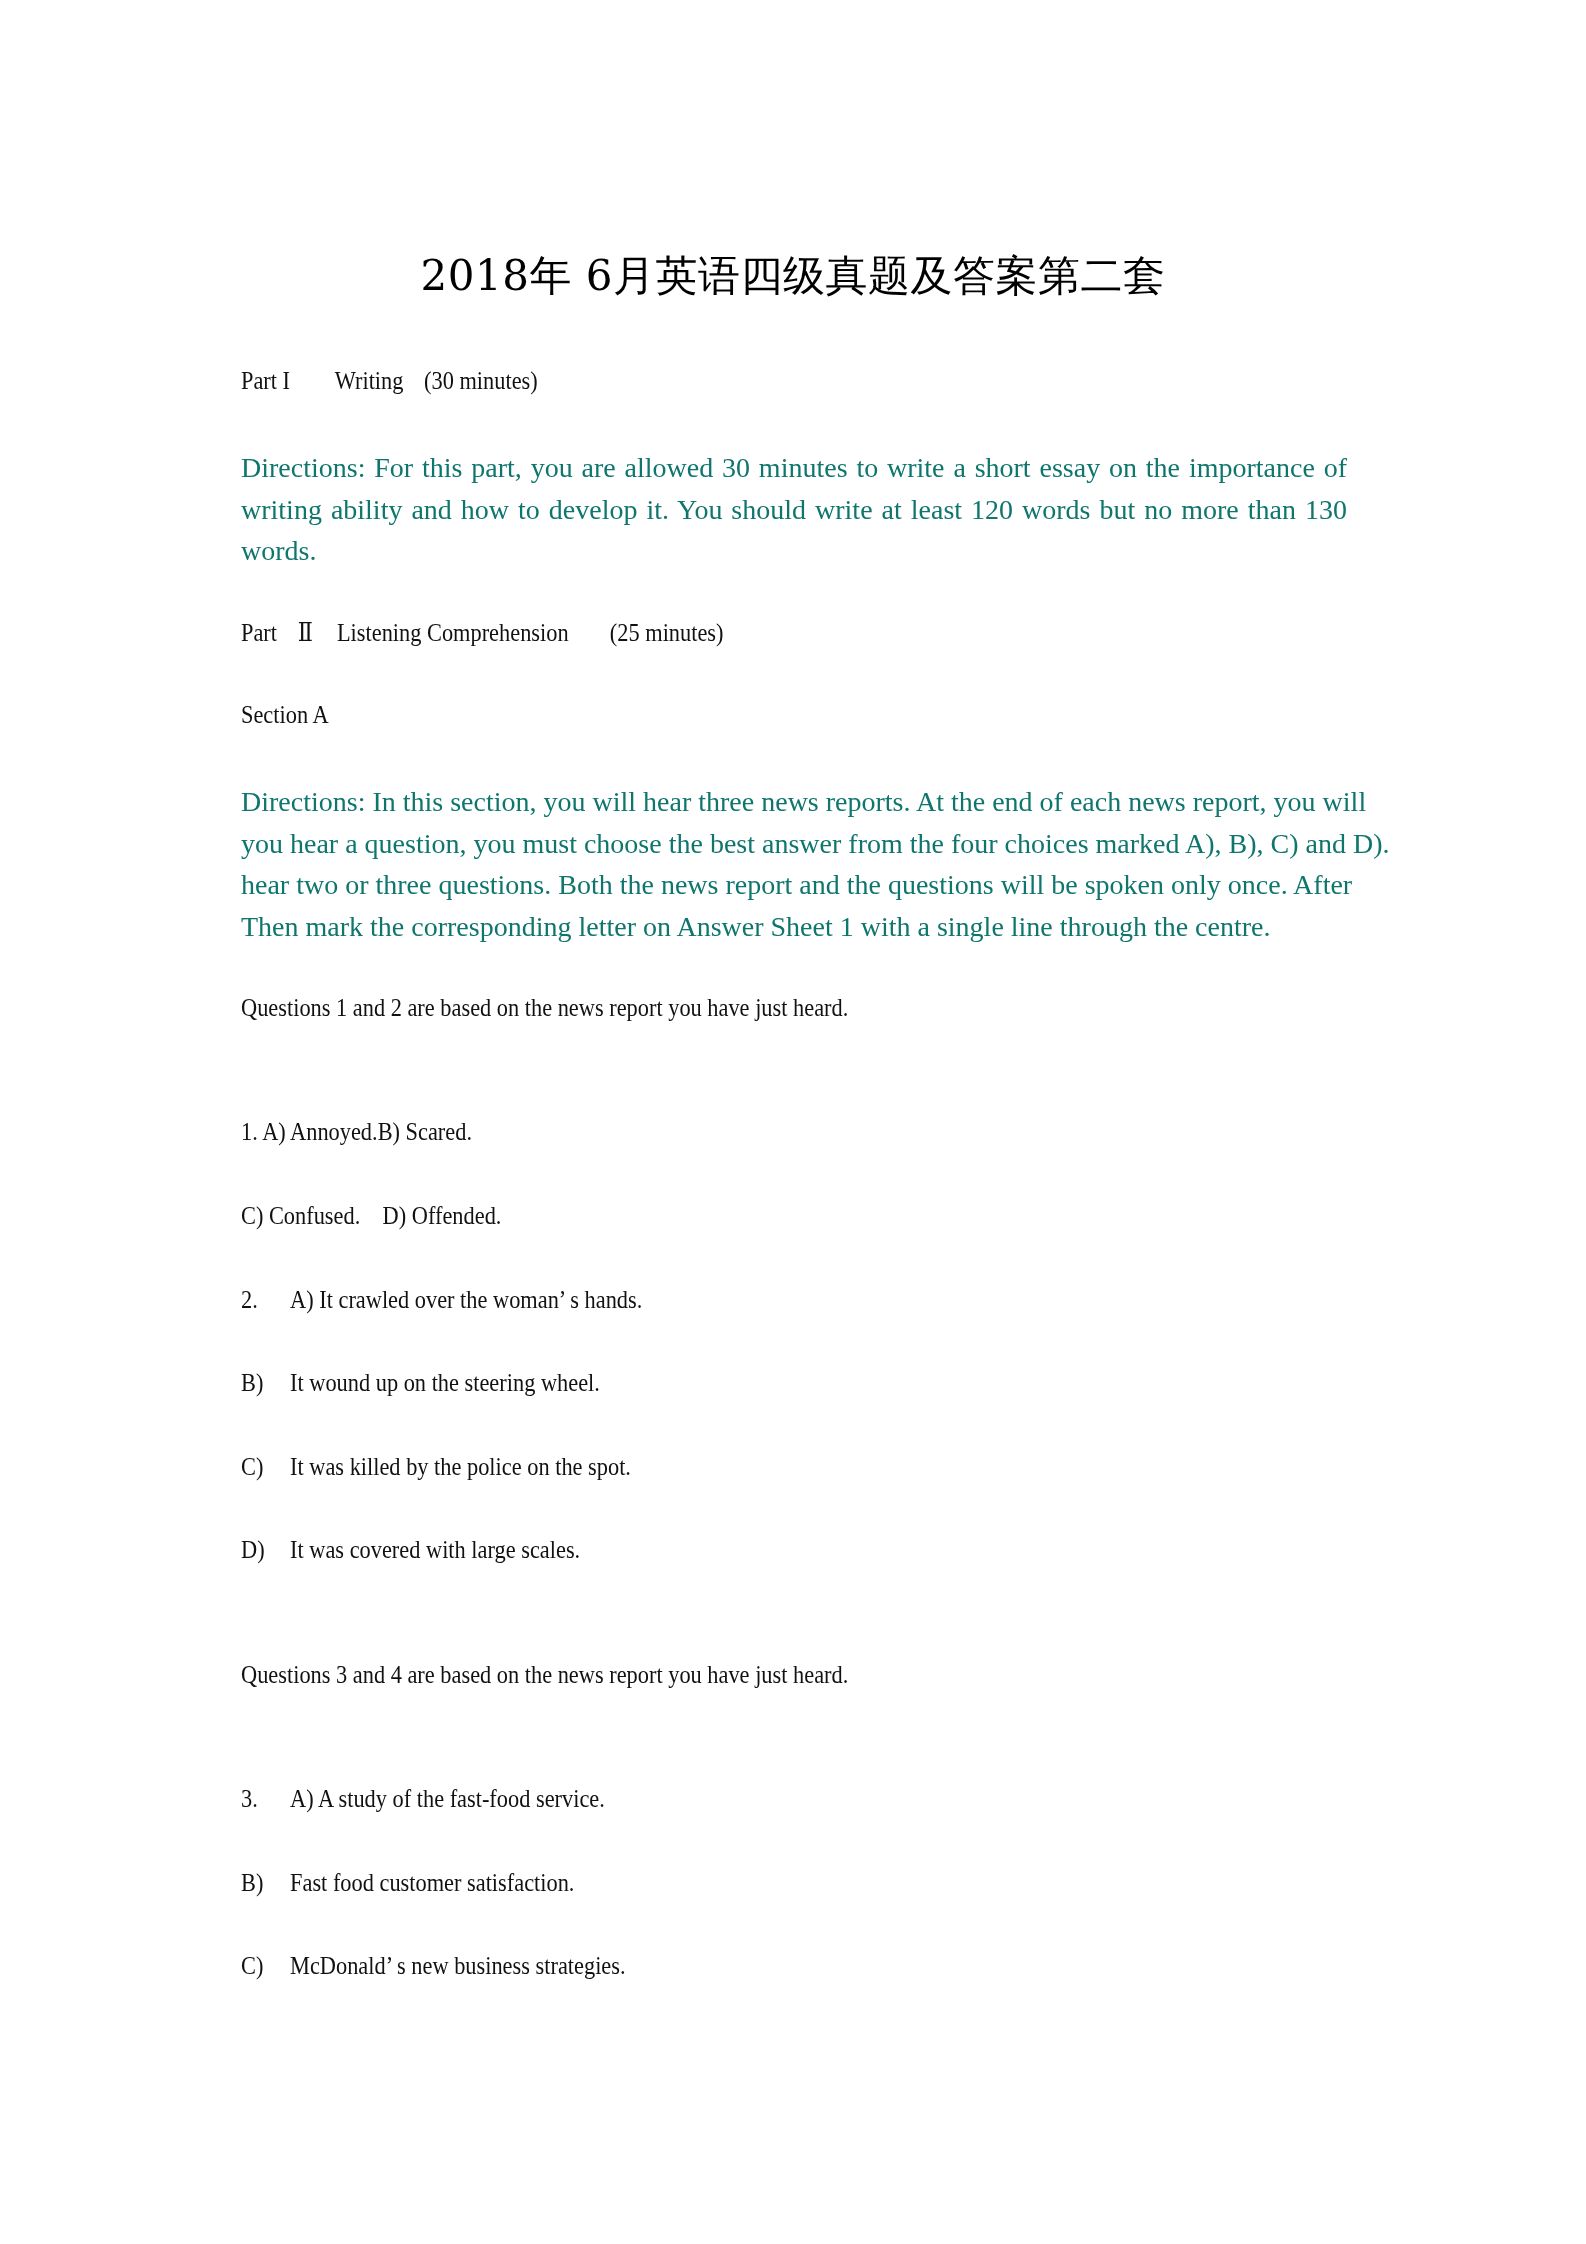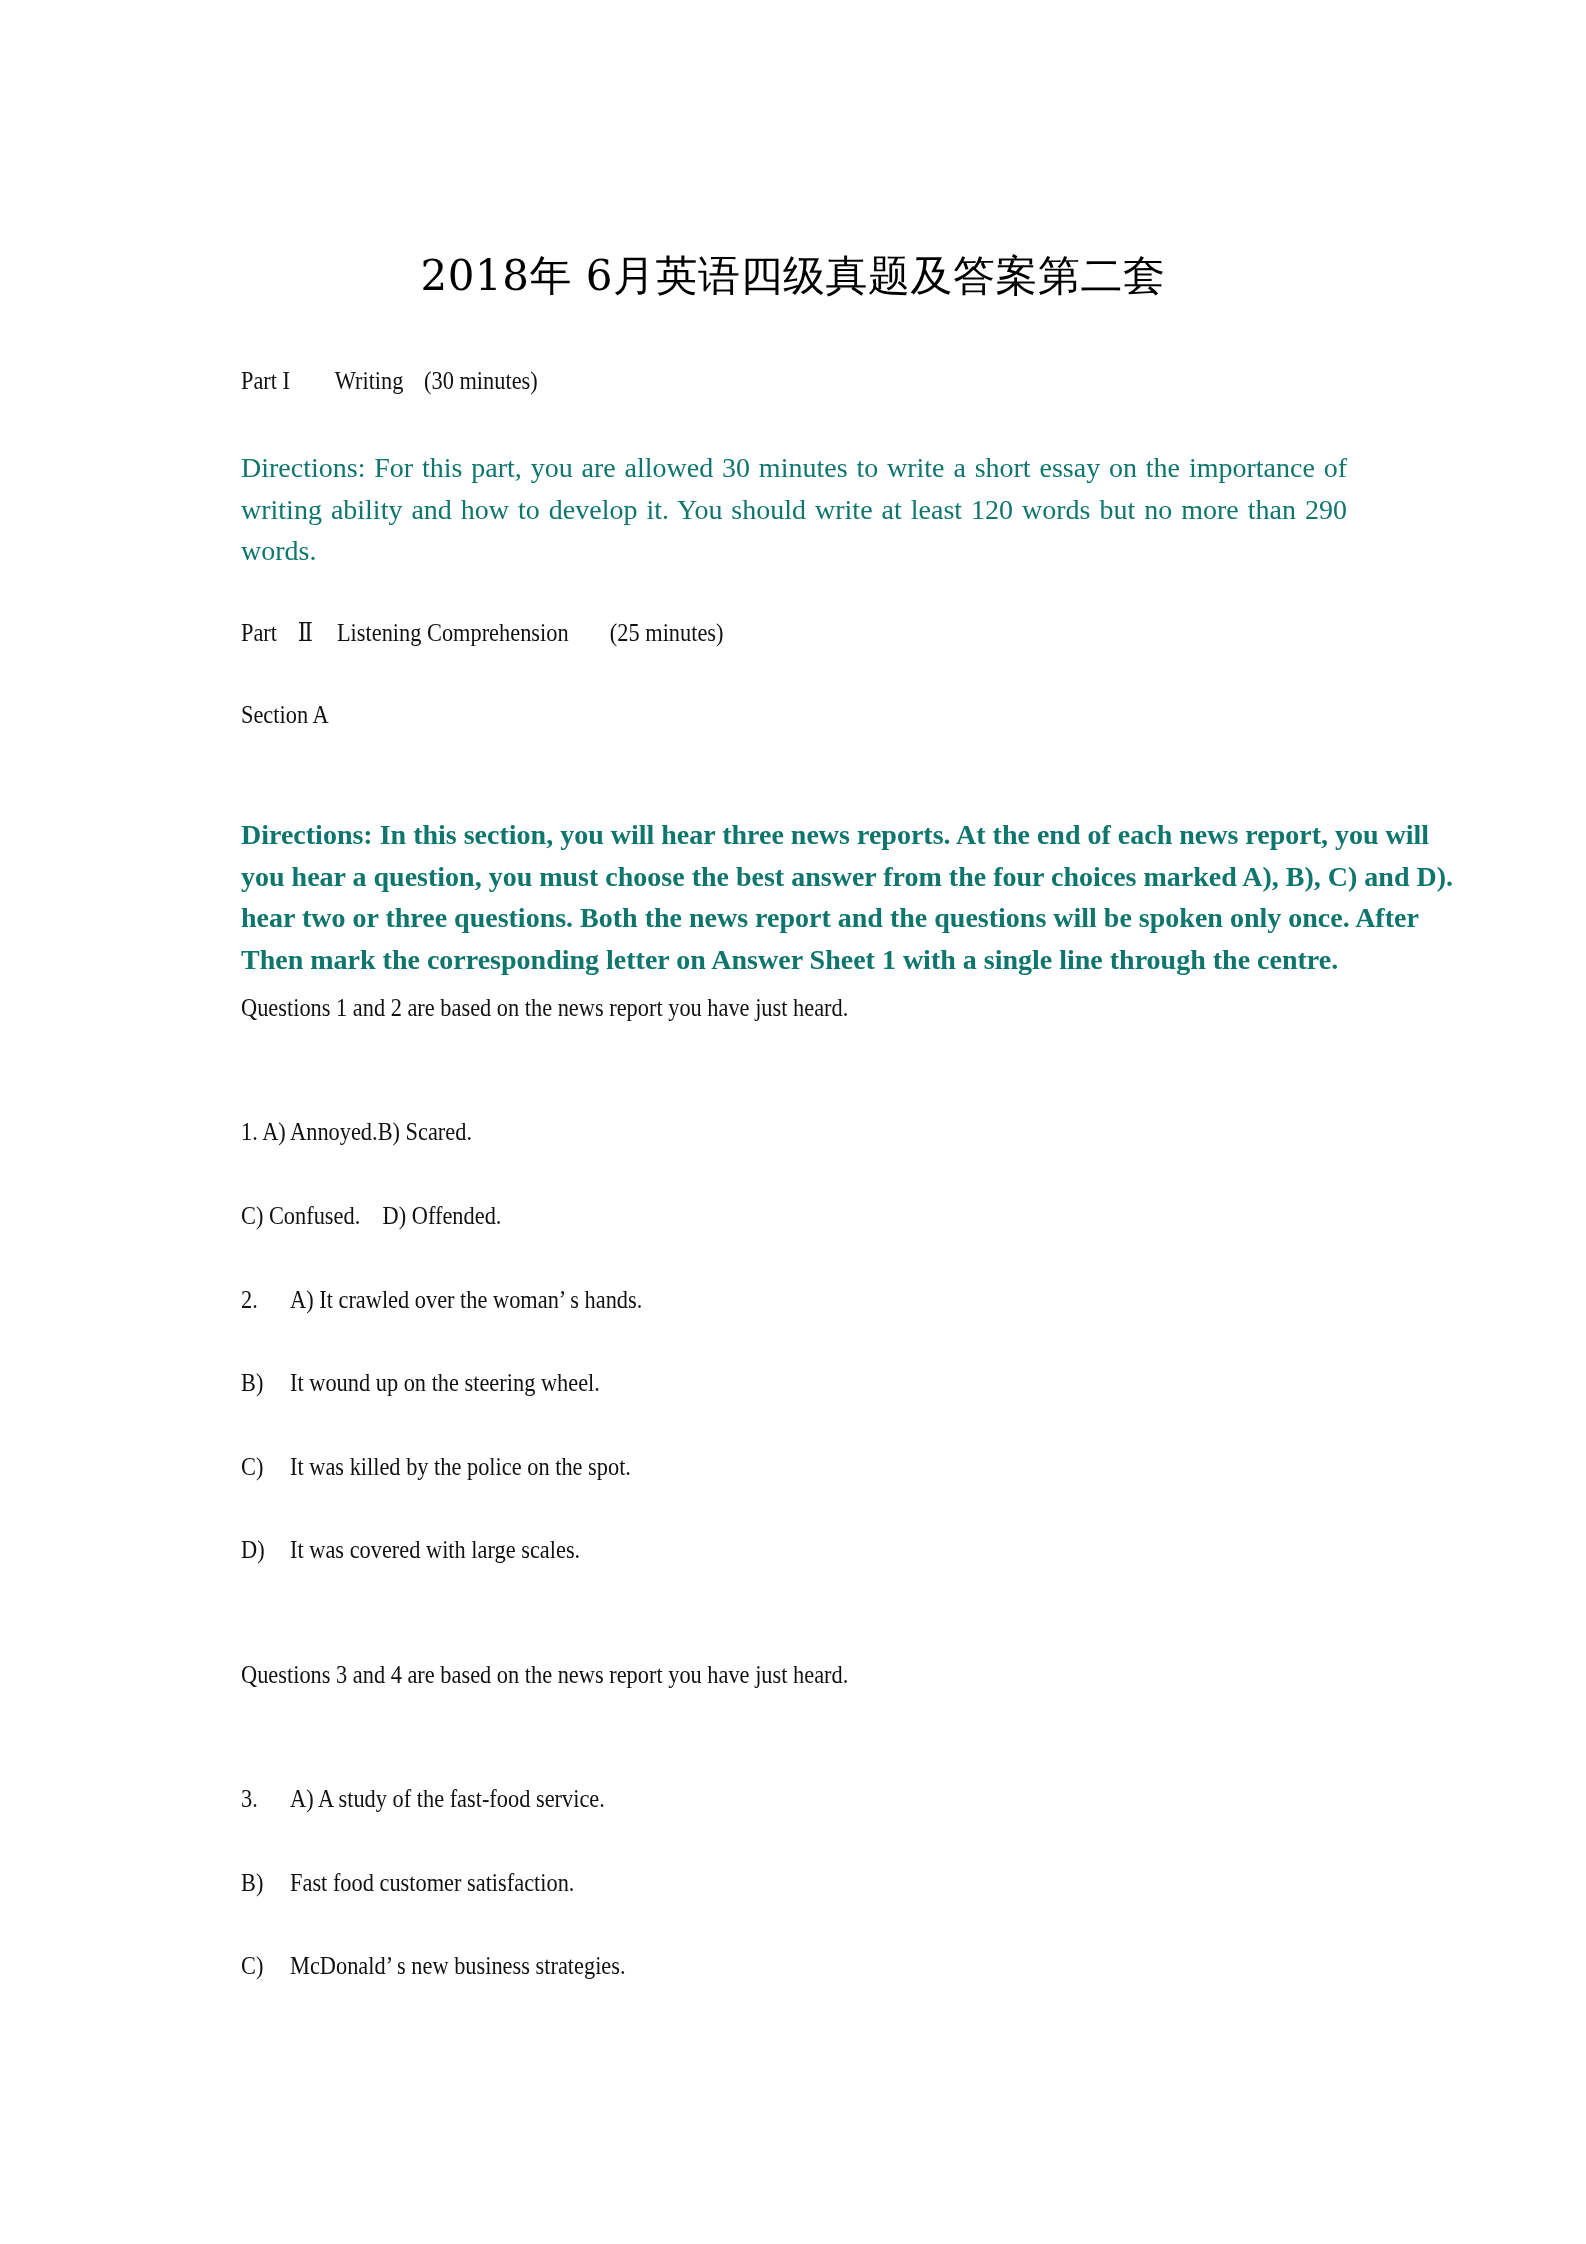--- a/index.html
+++ b/index.html
@@ -79,31 +79,31 @@
 <div class="page">
 
   <div class="title">2018年 6月英语四级真题及答案第二套</div>
 
   <div class="abs body-text" style="top:366px;">
     <span>Part I</span><span class="tab" style="width:52px"></span><span>Writing</span><span class="tab" style="width:24px"></span><span>(30 minutes)</span>
   </div>
 
   <div class="justified-block" style="top:447px;">
     <span class="line">Directions: For this part, you are allowed 30 minutes to write a short essay on the importance of</span>
-    <span class="line">writing ability and how to develop it. You should write at least 120 words but no more than 290</span>
+    <span class="line">writing ability and how to develop it. You should write at least 120 words but no more than 130</span>
     <span class="line last">words.</span>
   </div>
 
   <div class="abs body-text" style="top:618px;">
     <span>Part</span><span class="tab" style="width:24px"></span><span>Ⅱ</span><span class="tab" style="width:28px"></span><span>Listening Comprehension</span><span class="tab" style="width:48px"></span><span>(25 minutes)</span>
   </div>
 
   <div class="abs body-text" style="top:700px;">Section A</div>
 
-  <div class="justified-block" style="top:814px;font-weight:bold;">
+  <div class="justified-block" style="top:781px;">
     <span class="line">Directions: In this section, you will hear three news reports. At the end of each news report, you will</span>
     <span class="line">you hear a question, you must choose the best answer from the four choices marked A), B), C) and D).</span>
     <span class="line">hear two or three questions. Both the news report and the questions will be spoken only once. After</span>
     <span class="line last">Then mark the corresponding letter on Answer Sheet 1 with a single line through the centre.</span>
   </div>
 
   <div class="abs body-text" style="top:993px;">Questions 1 and 2 are based on the news report you have just heard.</div>
 
   <div class="abs body-text" style="top:1117px;">1. A) Annoyed.B) Scared.</div>
   <div class="abs body-text" style="top:1201px;">

